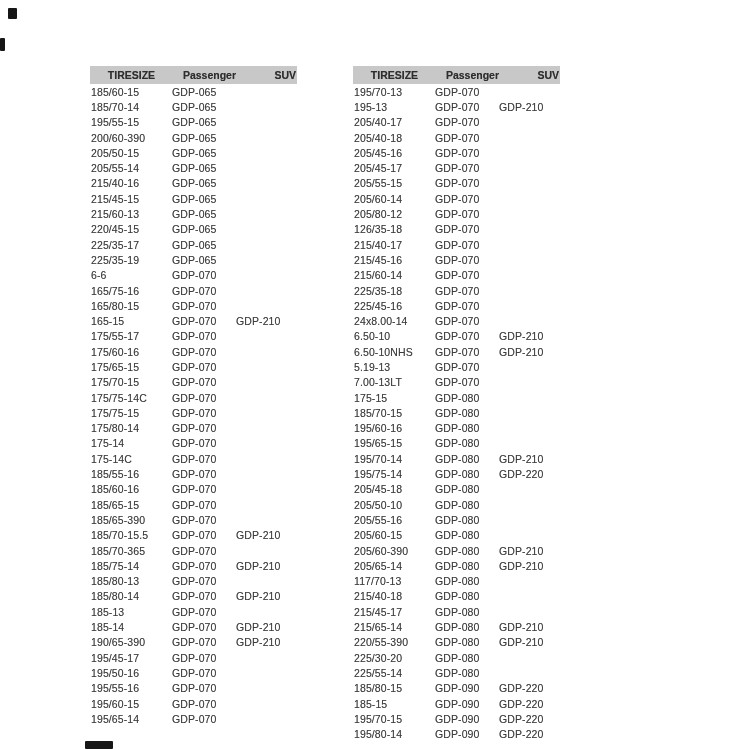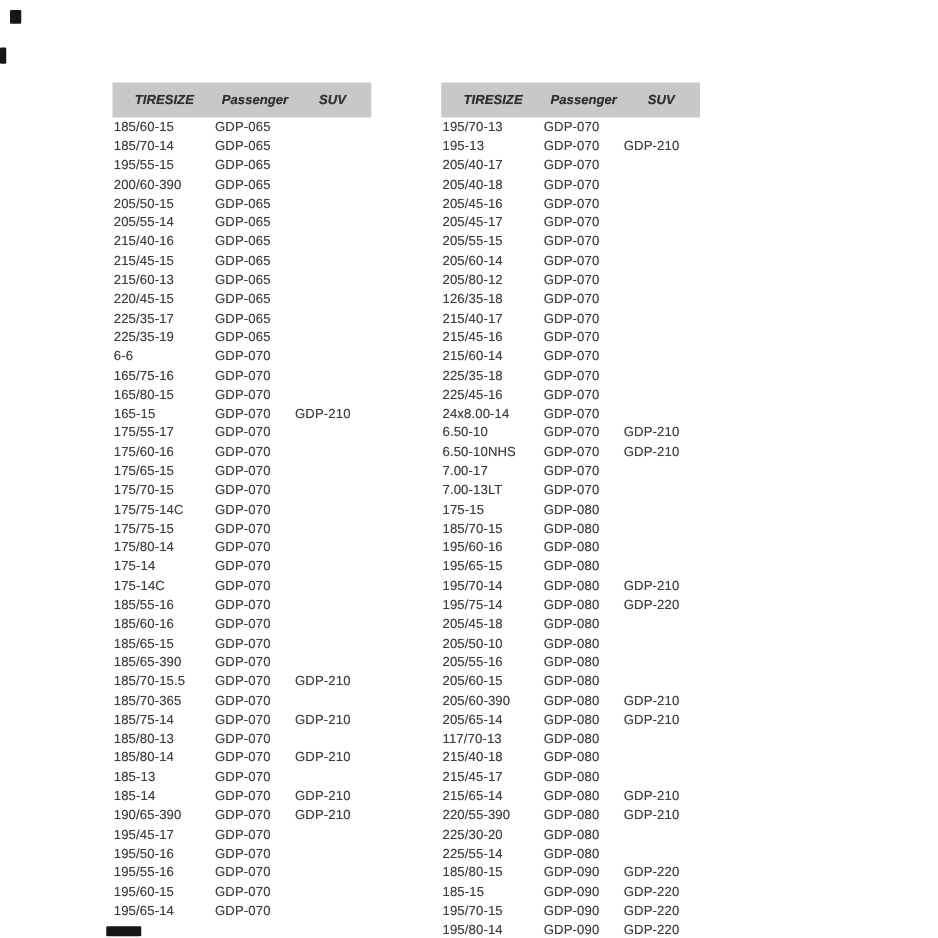--- a/index.html
+++ b/index.html
@@ -26,45 +26,44 @@
     position: absolute;
     top: 66px;
     width: 207px;
   }
   #table-left  { left: 90px;  }
   #table-right { left: 353px; }
 
   .thead {
     display: flex;
     align-items: center;
-    height: 28px;
+    height: 18px;
     background: var(--header_bg);
     font-size: 10.5px;
     font-weight: 700;
     color: var(--header_text);
     text-shadow: 0 0 0.6px rgba(50,50,50,0.55);
-    font-style: italic;
   }
   .trow {
     display: flex;
     align-items: center;
     height: 15.3px;
     font-size: 10.5px;
     color: var(--body_text);
     text-shadow: 0 0 0.6px rgba(70,70,70,0.5);
     letter-spacing: 0.1px;
     white-space: nowrap;
   }
   .cell { overflow: visible; }
   .col1 { width: 82px; padding-left: 1px; }
   .col2 { width: 64px; }
   .col3 { width: 60px; }
   .hcell.col1 { text-align: center; }
-  .hcell.col2 { text-align: center; }
-  .hcell.col3 { text-align: center; }
+  .hcell.col2 { text-align: right; }
+  .hcell.col3 { text-align: right; }
 
   .artifact {
     position: absolute;
     background: var(--artifact);
     border-radius: 1px;
   }
   #artifact-top-left    { left: 8px;  top: 8px;   width: 9px;  height: 11px; }
   #artifact-left-edge   { left: 0;    top: 38px;  width: 5px;  height: 13px; }
   #artifact-bottom-bar  { left: 85px; top: 741px; width: 28px; height: 8px;  }
 </style>
@@ -388,21 +387,21 @@
           <div class="cell col1">6.50-10</div>
           <div class="cell col2">GDP-070</div>
           <div class="cell col3">GDP-210</div>
         </div>
         <div class="trow">
           <div class="cell col1">6.50-10NHS</div>
           <div class="cell col2">GDP-070</div>
           <div class="cell col3">GDP-210</div>
         </div>
         <div class="trow">
-          <div class="cell col1">7.00-17</div>
+          <div class="cell col1">5.19-13</div>
           <div class="cell col2">GDP-070</div>
           <div class="cell col3"></div>
         </div>
         <div class="trow">
           <div class="cell col1">7.00-13LT</div>
           <div class="cell col2">GDP-070</div>
           <div class="cell col3"></div>
         </div>
         <div class="trow">
           <div class="cell col1">175-15</div>

